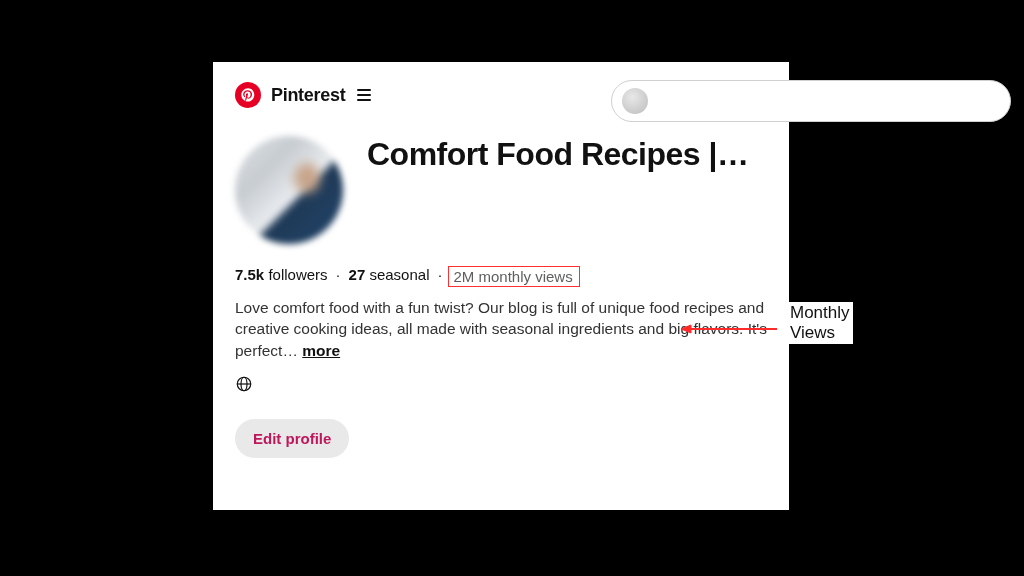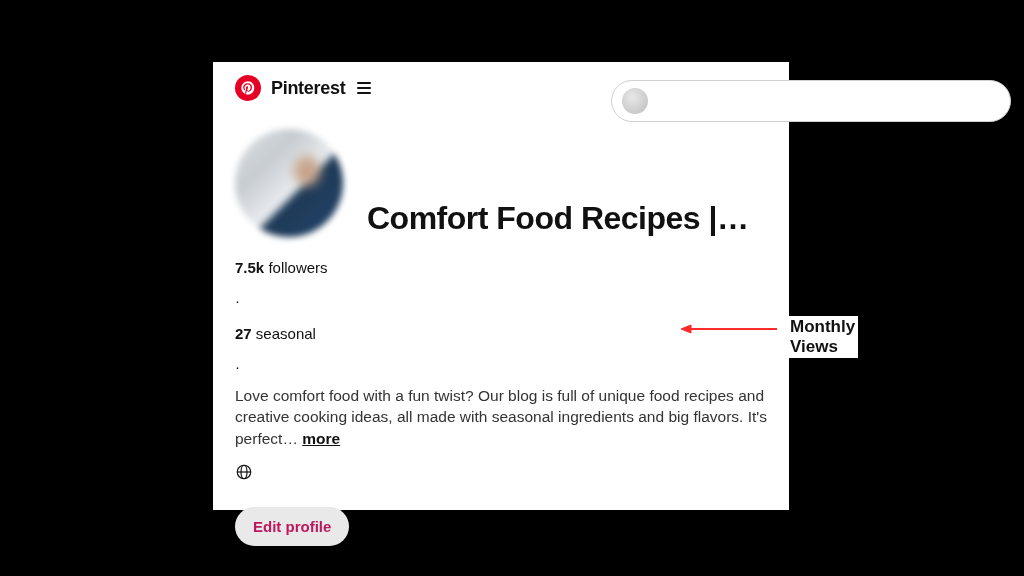--- a/index.html
+++ b/index.html
@@ -11,21 +11,21 @@
       position: relative;
       overflow: hidden;
     }
     .card {
       position: absolute;
       left: 213px;
       top: 62px;
       width: 576px;
       height: 448px;
       background: #fff;
-      padding: 13px 22px;
+      padding: 20px 22px;
     }
     .header {
       display: flex;
       align-items: center;
       gap: 10px;
       margin-bottom: 18px;
     }
     .pinterest-logo {
       width: 26px;
       height: 26px;
@@ -68,21 +68,21 @@
       background: #fff;
     }
     .search-pill .dot {
       width: 26px;
       height: 26px;
       background: radial-gradient(circle at 40% 35%, #e8e8e8, #bcbcbc);
       border-radius: 50%;
     }
     .profile-row {
       display: flex;
-      align-items: flex-end;
+      align-items: flex-start;
       gap: 24px;
       margin-top: 28px;
     }
     .avatar {
       width: 108px;
       height: 108px;
       border-radius: 50%;
       overflow: hidden;
       background: linear-gradient(135deg, #dfe3e6 0%, #c7ccd1 30%, #e9ecef 55%, #1f3a57 60%, #22446b 100%);
       filter: blur(3px);
@@ -101,24 +101,23 @@
     .profile-name {
       font-size: 32px;
       font-weight: 700;
       color: #111;
       letter-spacing: -0.5px;
       white-space: nowrap;
     }
     .stats {
       margin-top: 22px;
       display: flex;
-      gap: 16px;
+      gap: 8px;
       font-size: 15px;
       color: #111;
-      flex-direction: column;
     }
     .stats .bold { font-weight: 700; }
     .stats .dot-sep { color: #111; }
     .monthly-views {
       color: #5f5f5f;
       font-weight: 400;
       border: 1.5px solid #ff3030;
       padding: 1px 6px 1px 4px;
       margin-left: -2px;
     }
@@ -165,23 +164,23 @@
       height: 10px;
       pointer-events: none;
     }
     .annotation-arrow line, .annotation-arrow polygon {
       stroke: #ff2a2a;
       fill: #ff2a2a;
     }
     .annotation-text {
       position: absolute;
       left: 574px;
-      top: 254px;
-      color: #111;
-      font-weight: 700;
+      top: 240px;
+      color: #111;
+      font-weight: 400;
       font-size: 17px;
       background: #fff;
       padding: 1px 3px;
     }
   </style>
 </head>
 <body>
 
 <div class="card">
 
@@ -212,20 +211,21 @@
     <span>
       <span class="bold">7.5k</span>
       <span>followers</span>
     </span>
     <span class="dot-sep">·</span>
     <span>
       <span class="bold">27</span>
       <span>seasonal</span>
     </span>
     <span class="dot-sep">·</span>
+    <span class="monthly-views">2M monthly views</span>
   </div>
 
   <p class="bio">
     <span>Love comfort food with a fun twist? Our blog is full of unique food recipes and creative cooking ideas, all made with seasonal ingredients and big flavors. It's perfect…</span>
     <span class="more">more</span>
   </p>
 
   <div class="globe-row">
     <svg class="globe-icon" viewBox="0 0 24 24">
       <circle cx="12" cy="12" r="9" stroke="#111" stroke-width="1.6" fill="none"></circle>

